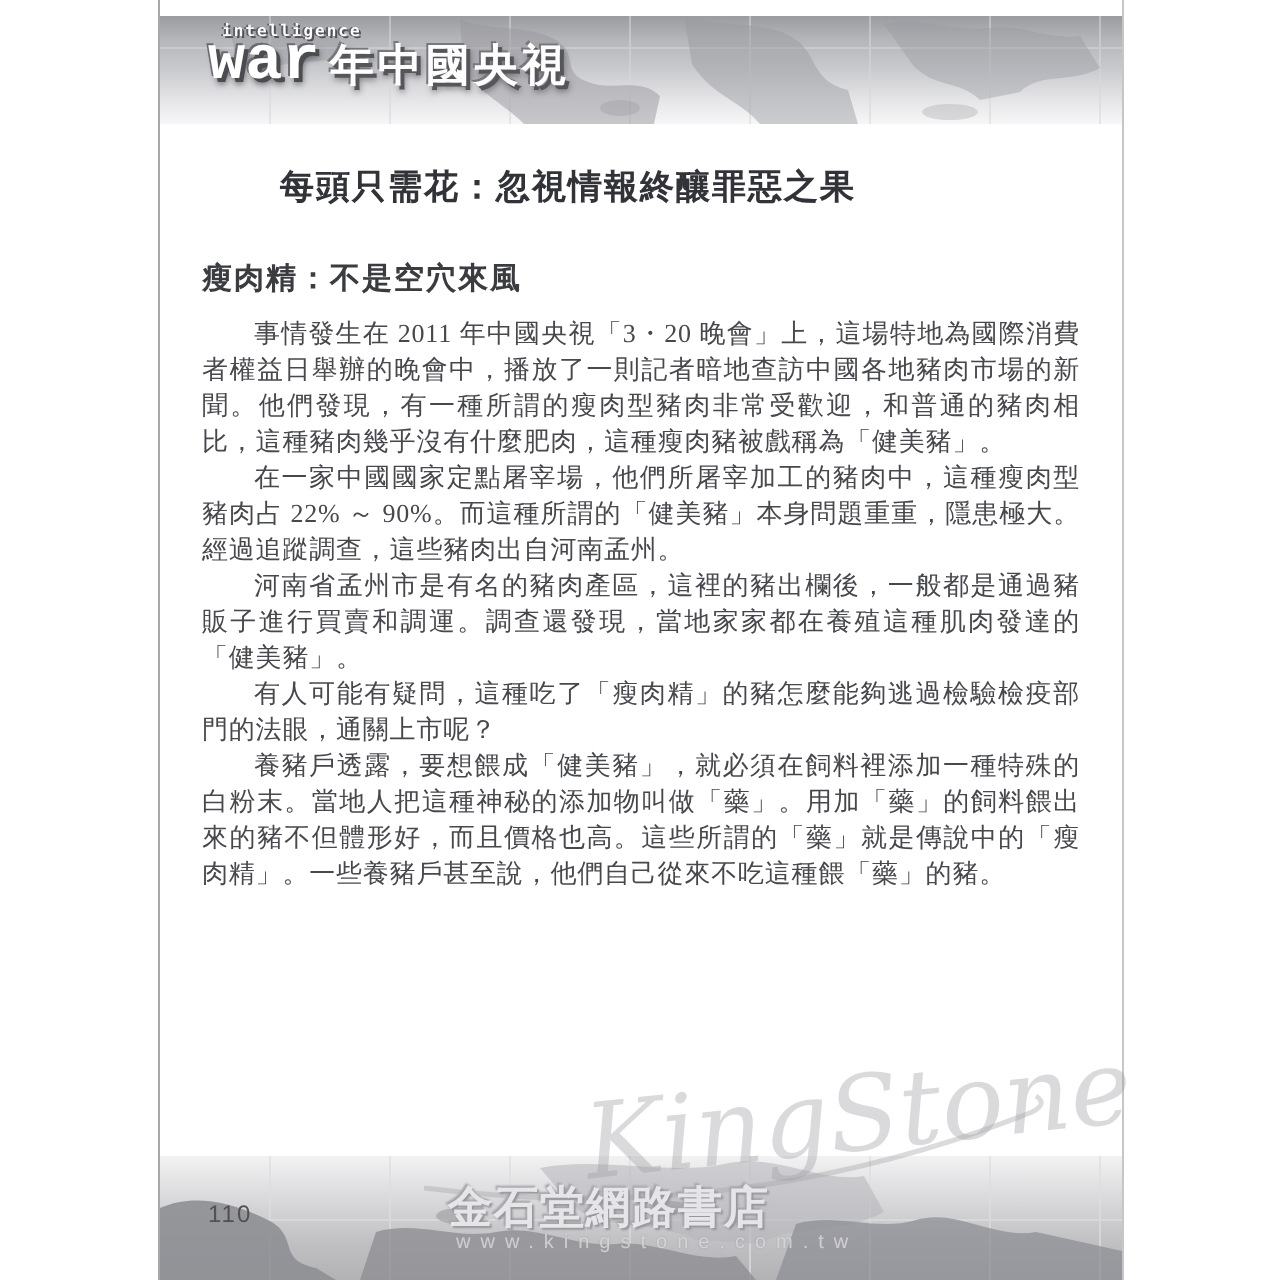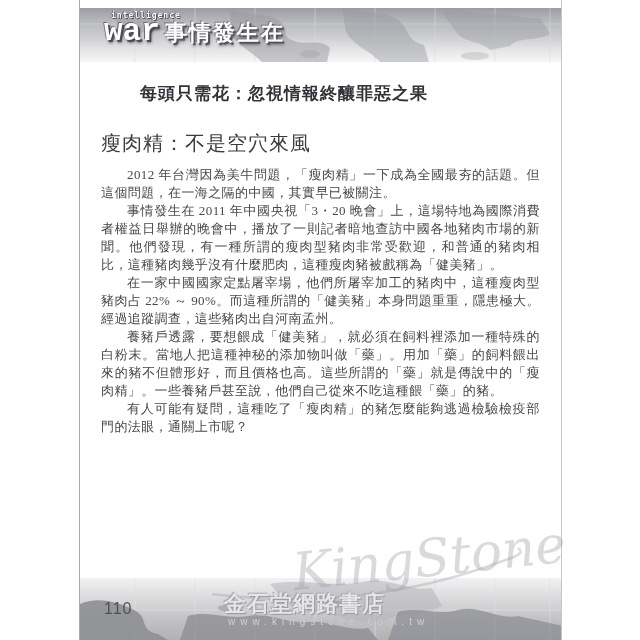--- a/index.html
+++ b/index.html
@@ -45,38 +45,38 @@
   }
   
   .article-title{
     position:absolute;left:60px;top:82px;margin:0;
     font-family:"Liberation Sans","DejaVu Sans",sans-serif;
     font-size:17px;font-weight:bold;color:#323338;letter-spacing:1px;
   }
   .content{position:absolute;left:21px;right:21px;top:130px;}
   .section-heading{
     margin:0 0 9px 0;
-    font-size:20px;font-weight:normal;color:#3b3c40;letter-spacing:1px;
+    font-size:15px;font-weight:bold;color:#3b3c40;letter-spacing:1px;
     font-family:"Liberation Serif","DejaVu Serif",serif;
   }
   .body-para{
     margin:0;text-indent:2em;text-align:justify;
     font-size:13px;line-height:18px;color:#47484d;letter-spacing:.4px;
   }
   
   .footer{
     position:absolute;left:0;bottom:0;width:100%;height:62px;
     background:linear-gradient(180deg,#f2f2f3 0%,#d9d9db 35%,#c0c0c3 70%,#b2b2b5 100%);
     overflow:hidden;
   }
   .footer svg{position:absolute;left:0;top:0;}
   .page-number{
     position:absolute;left:24px;top:22px;
     font-family:"Liberation Sans",sans-serif;
-    font-size:16px;color:#515155;letter-spacing:1px;
+    font-size:12px;color:#515155;letter-spacing:1px;
   }
   
   .wm-script{
     position:absolute;left:292px;top:528px;z-index:5;
     font-family:"DejaVu Serif",serif;font-style:italic;
     font-size:52px;color:rgba(158,158,163,.38);
     transform:rotate(-6deg);white-space:nowrap;pointer-events:none;
   }
   .wm-swoosh{position:absolute;left:0;top:0;z-index:5;pointer-events:none;}
   .wm-store{
@@ -118,35 +118,35 @@
         <path d="M362,4 C380,0 400,8 415,6 C430,4 445,12 460,10 L470,26 C455,34 440,28 430,38 L410,42 C400,32 386,36 376,24 Z" opacity="0.4"></path>
         <path d="M35,6 C50,2 70,10 85,6 L95,18 C82,26 65,20 52,28 L38,22 Z" opacity="0.4"></path>
         <ellipse cx="230" cy="46" rx="10" ry="4" opacity="0.35"></ellipse>
         <ellipse cx="395" cy="48" rx="14" ry="4" opacity="0.3"></ellipse>
       </g>
     </svg>
     <div class="logo">
       <div class="logo-small">intelligence</div>
       <div class="logo-row">
         <span class="logo-war">war</span>
-        <span class="logo-cjk">事情發生在</span>
+        <span class="logo-cjk">年中國央視</span>
       </div>
     </div>
   </div>
 
   <h2 class="article-title">每頭只需花：忽視情報終釀罪惡之果</h2>
 
   <div class="content">
     <h3 class="section-heading">瘦肉精：不是空穴來風</h3>
     <div>
-        <p class="body-para">2012 年台灣因為美牛問題，「瘦肉精」一下成為全國最夯的話題。但這個問題，在一海之隔的中國，其實早已被關注。</p>
         <p class="body-para">事情發生在 2011 年中國央視「3・20 晚會」上，這場特地為國際消費者權益日舉辦的晚會中，播放了一則記者暗地查訪中國各地豬肉市場的新聞。他們發現，有一種所謂的瘦肉型豬肉非常受歡迎，和普通的豬肉相比，這種豬肉幾乎沒有什麼肥肉，這種瘦肉豬被戲稱為「健美豬」。</p>
         <p class="body-para">在一家中國國家定點屠宰場，他們所屠宰加工的豬肉中，這種瘦肉型豬肉占 22% ～ 90%。而這種所謂的「健美豬」本身問題重重，隱患極大。經過追蹤調查，這些豬肉出自河南孟州。</p>
+        <p class="body-para">河南省孟州市是有名的豬肉產區，這裡的豬出欄後，一般都是通過豬販子進行買賣和調運。調查還發現，當地家家都在養殖這種肌肉發達的「健美豬」。</p>
+        <p class="body-para">有人可能有疑問，這種吃了「瘦肉精」的豬怎麼能夠逃過檢驗檢疫部門的法眼，通關上市呢？</p>
         <p class="body-para">養豬戶透露，要想餵成「健美豬」，就必須在飼料裡添加一種特殊的白粉末。當地人把這種神秘的添加物叫做「藥」。用加「藥」的飼料餵出來的豬不但體形好，而且價格也高。這些所謂的「藥」就是傳說中的「瘦肉精」。一些養豬戶甚至說，他們自己從來不吃這種餵「藥」的豬。</p>
-        <p class="body-para">有人可能有疑問，這種吃了「瘦肉精」的豬怎麼能夠逃過檢驗檢疫部門的法眼，通關上市呢？</p>
       </div>
   </div>
 
   <div class="footer">
     <svg width="483" height="62" viewBox="0 0 483 62">
       <g stroke="#dededf" stroke-width="1" opacity="0.7">
         <line x1="55" y1="0" x2="55" y2="62"></line>
           <line x1="115" y1="0" x2="115" y2="62"></line>
         <line x1="175" y1="0" x2="175" y2="62"></line>
           <line x1="235" y1="0" x2="235" y2="62"></line>

